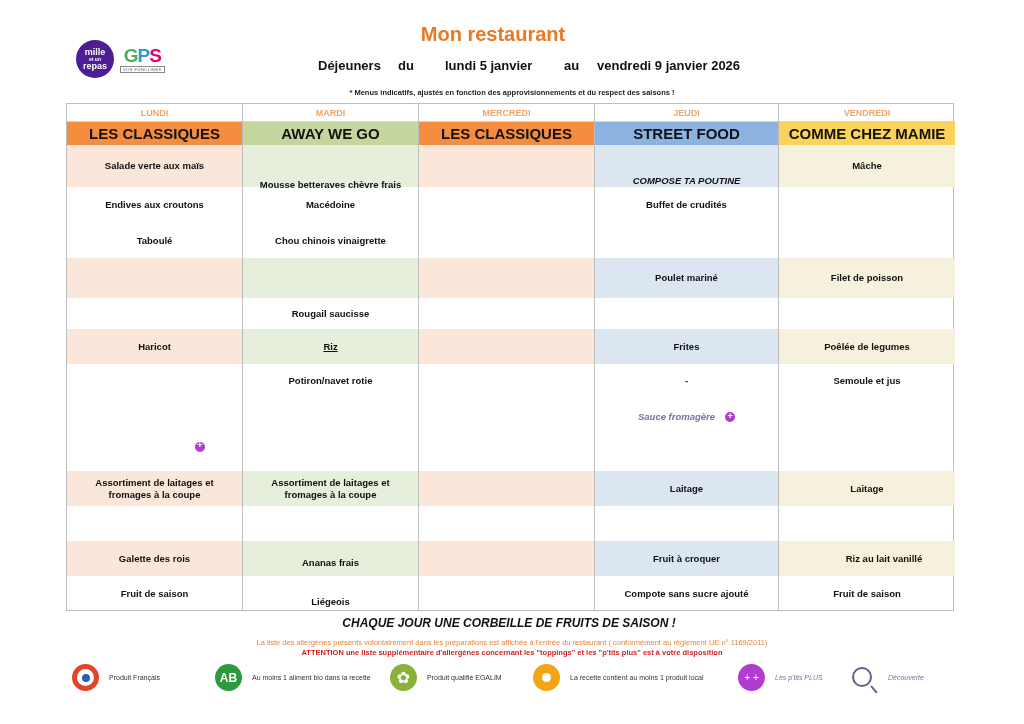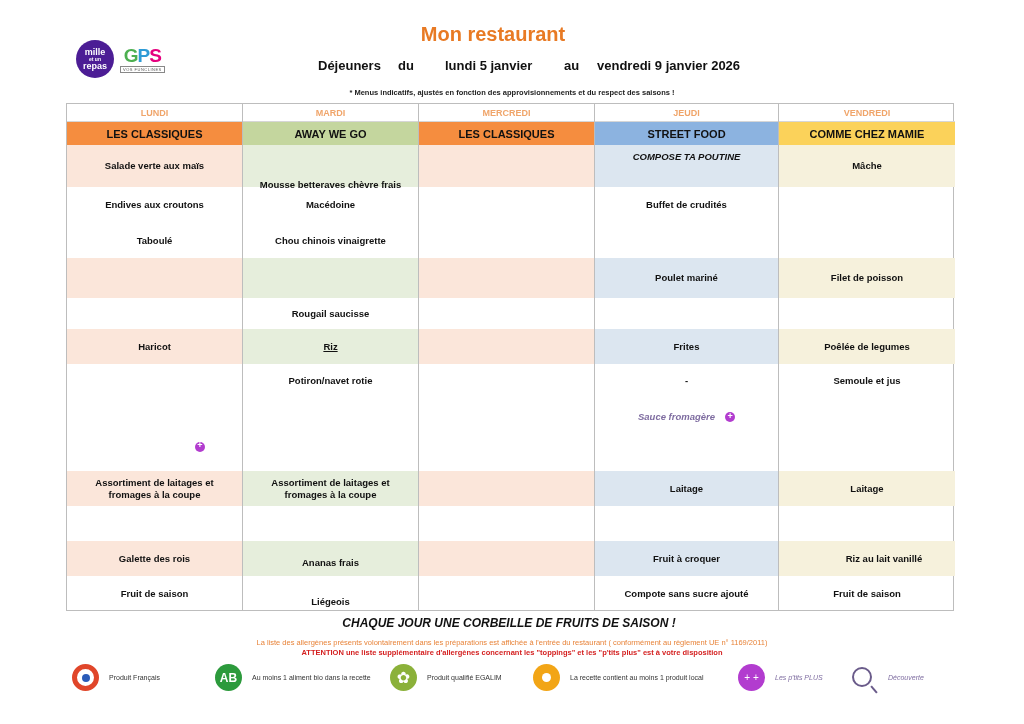--- a/index.html
+++ b/index.html
@@ -22,21 +22,21 @@
   .dates { position: absolute; top: 58px; left: 318px; font-size: 13px; font-weight: bold; color: #111; white-space: nowrap; }
   .dates span { position: absolute; top: 0; }
   .note { position: absolute; top: 88px; left: 0; width: 100%; text-align: center; font-size: 7.5px; font-weight: bold; color: #222; }
   .note span { position: relative; left: 0px; }
 
   
   .menu { position: absolute; left: 66px; top: 103px; width: 888px; height: 508px; border: 1px solid #bdbdbd; display: grid; grid-template-columns: 176px 176px 176px 184px 176px; }
   .col { position: relative; border-right: 1px solid #bdbdbd; height: 100%; }
   .col:last-child { border-right: none; }
   .day { position: absolute; top: 0; left: 0; right: 0; height: 18px; display: flex; align-items: center; justify-content: center; font-size: 9px; font-weight: bold; color: #f0a56a; border-bottom: 1px solid #d6d6d6; }
-  .cat { position: absolute; top: 18px; left: 0; right: 0; height: 23px; display: flex; align-items: center; justify-content: center; font-size: 11px; font-weight: bold; color: #111; }
+  .cat { position: absolute; top: 18px; left: 0; right: 0; height: 23px; display: flex; align-items: center; justify-content: center; font-size: 15px; font-weight: bold; color: #111; }
   .band { position: absolute; left: 0; right: 0; }
   .cell { position: absolute; left: 0; right: 0; display: flex; align-items: center; justify-content: center; text-align: center; font-size: 9.5px; font-weight: bold; color: #111; line-height: 12px; padding: 0 6px; }
   .italic { font-style: italic; }
   .ptits { display: inline-block; width: 10px; height: 10px; border-radius: 50%; background: #b23ccf; position: relative; vertical-align: middle; }
   .ptits::after { content: "+"; position: absolute; left: 0; right: 0; top: -2px; text-align: center; color: #fff; font-size: 9px; font-weight: bold; }
 
   
   .footer-main { position: absolute; top: 616px; left: 0; width: 100%; text-align: center; font-size: 12px; font-weight: bold; font-style: italic; color: #111; }
   .footer-main span { position: relative; left: -3px; }
   .footer-allerg { position: absolute; top: 638px; left: 0; width: 100%; text-align: center; font-size: 7.5px; color: #e8843a; }
@@ -146,21 +146,21 @@
       <div class="cell" style="top: 472px; height: 36px;"></div>
     </div>
     <div class="col">
       <div class="band" style="top: 41px; height: 42px; background: rgb(220, 230, 240);"></div>
       <div class="band" style="top: 154px; height: 40px; background: rgb(220, 230, 240);"></div>
       <div class="band" style="top: 225px; height: 35px; background: rgb(220, 230, 240);"></div>
       <div class="band" style="top: 367px; height: 35px; background: rgb(220, 230, 240);"></div>
       <div class="band" style="top: 437px; height: 35px; background: rgb(220, 230, 240);"></div>
       <div class="day">JEUDI</div>
       <div class="cat" style="background: rgb(140, 179, 224);">STREET FOOD</div>
-      <div class="cell italic" style="top: 32px; height: 42px;">COMPOSE TA POUTINE</div>
+      <div class="cell italic" style="top: 56px; height: 42px;">COMPOSE TA POUTINE</div>
       <div class="cell" style="top: 90px; height: 22px;">Buffet de crudités</div>
       <div class="cell" style="top: 126px; height: 22px;"></div>
       <div class="cell" style="top: 154px; height: 40px;">Poulet mariné</div>
       <div class="cell" style="top: 199px; height: 22px;"></div>
       <div class="cell" style="top: 225px; height: 35px;">Frites</div>
       <div class="cell" style="top: 267px; height: 20px;">-</div>
       <div class="cell" style="top: 303px; height: 20px;">
         <span class="italic" style="color: rgb(126, 108, 160);">Sauce fromagère</span>
         <span class="ptits" style="margin-left: 10px;"></span>
       </div>

